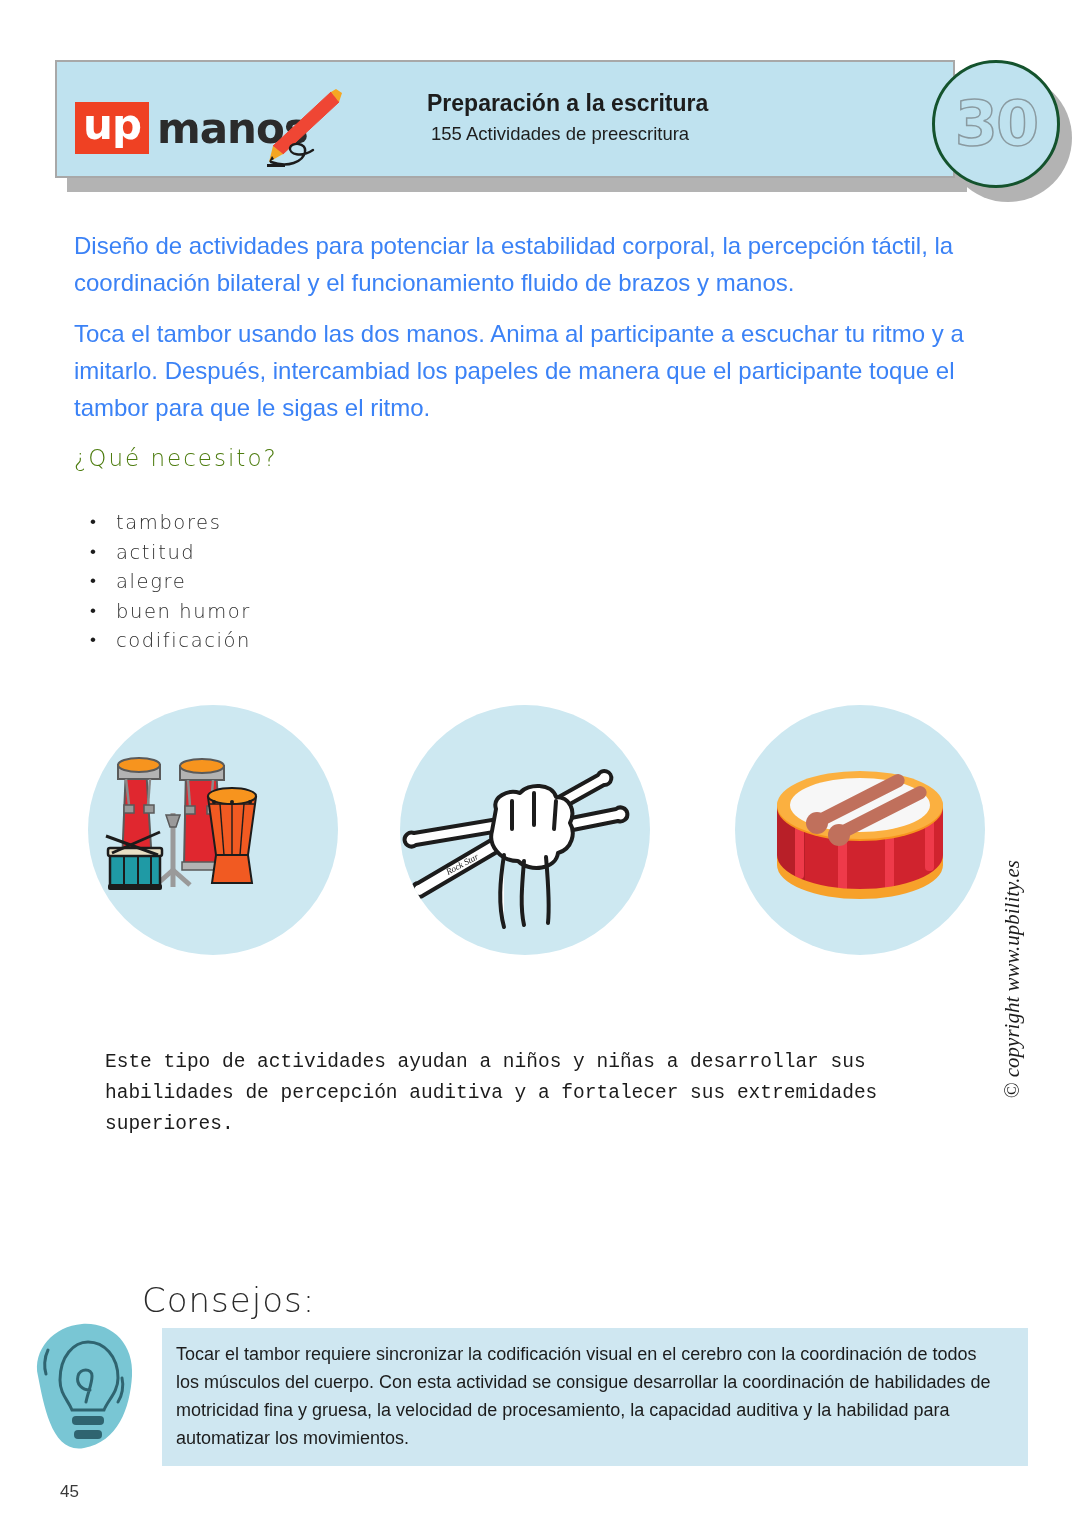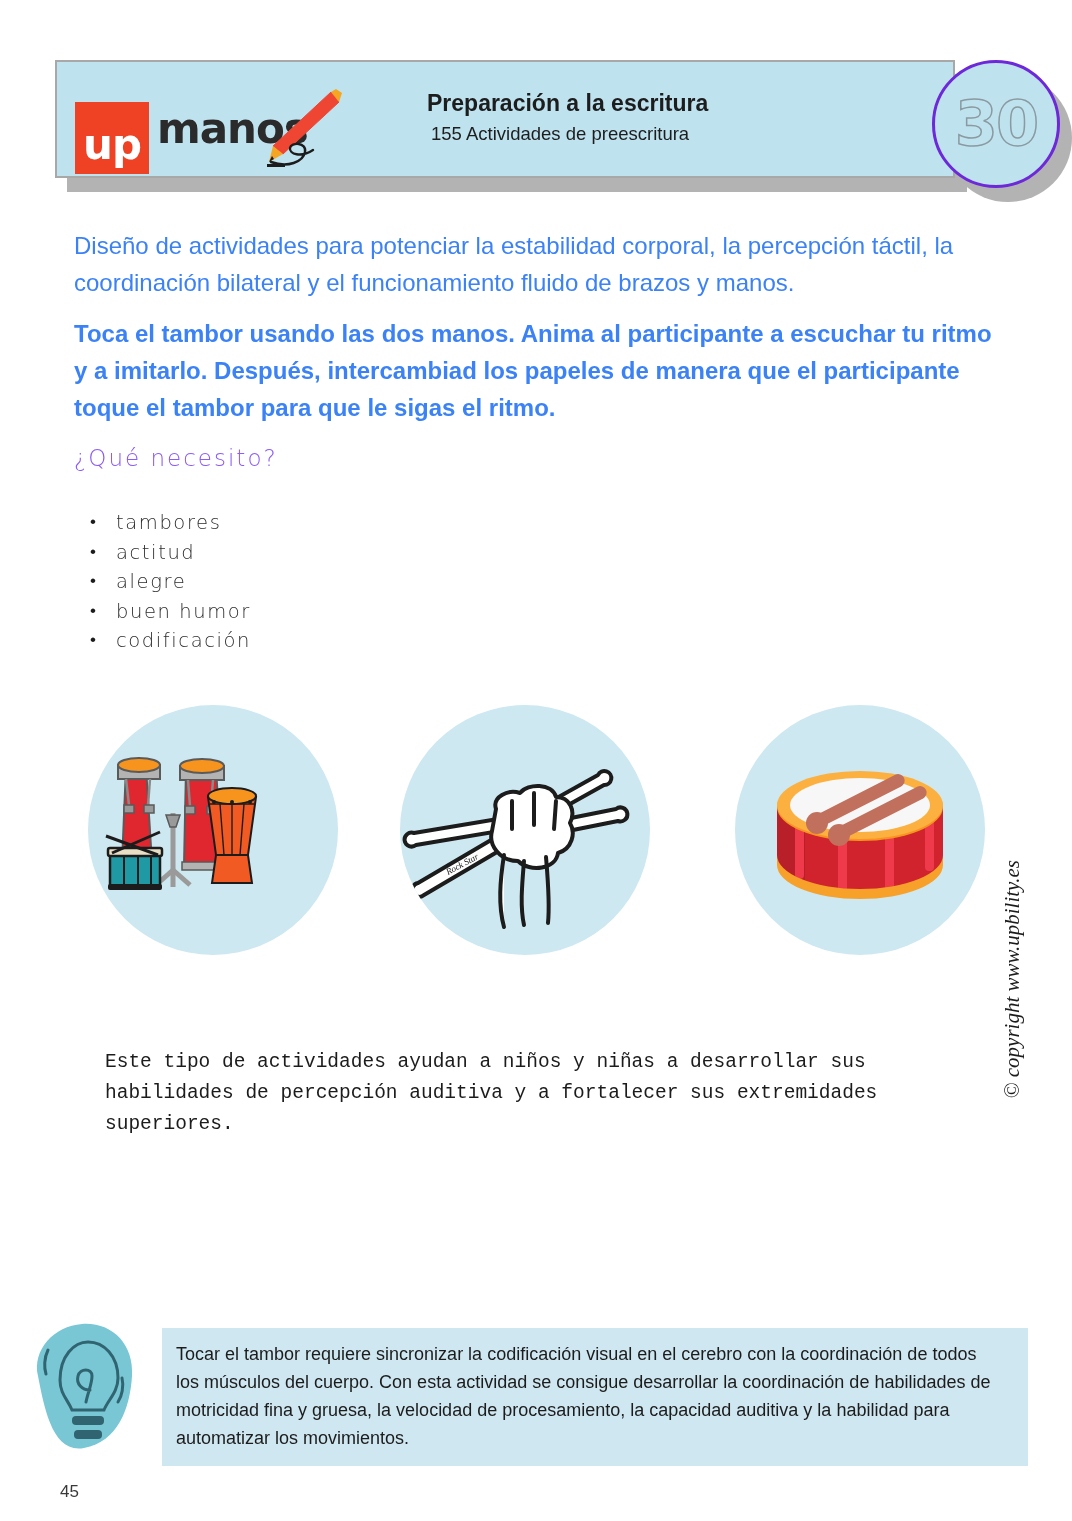--- a/index.html
+++ b/index.html
@@ -51,21 +51,21 @@
     background: #b3b3b3;
   }
   #header-badge {
     position: absolute;
     left: 877px;
     top: 0px;
     width: 128px;
     height: 128px;
     border-radius: 50%;
     background: #bfe2ef;
-    border: 3px solid #6d28d9;
+    border: 3px solid #14532d;
     box-sizing: border-box;
     display: flex;
     align-items: center;
     justify-content: center;
   }
   #header-badge-number {
     font-family: "DejaVu Sans", sans-serif;
     font-size: 62px;
     font-weight: bold;
     color: transparent;
@@ -85,21 +85,21 @@
   #logo-up {
     position: absolute;
     left: 0;
     top: 14px;
     background: #ef4123;
     color: #ffffff;
     font-family: "DejaVu Sans", sans-serif;
     font-weight: bold;
     font-size: 42px;
     line-height: 46px;
-    padding: 20px 8px 6px 8px;
+    padding: 0 8px 6px 8px;
     letter-spacing: -1px;
   }
   #logo-bility {
     position: absolute;
     left: 82px;
     top: 14px;
     color: #2b2b2b;
     font-family: "DejaVu Sans", sans-serif;
     font-weight: bold;
     font-size: 42px;
@@ -134,31 +134,31 @@
 
   
   .body-para {
     position: absolute;
     font-family: "Liberation Sans", sans-serif;
     font-size: 24px;
     line-height: 37px;
     color: #3b82f6;
   }
   #intro-para { left: 74px; top: 227px; width: 900px; }
-  #task-para  { left: 74px; top: 315px; width: 920px; font-weight: bold; }
+  #task-para  { left: 74px; top: 315px; width: 920px; }
 
   
   #needs-heading {
     position: absolute;
     left: 74px;
     top: 445px;
     font-family: "DejaVu Sans", sans-serif;
     font-size: 23px;
     letter-spacing: 2px;
-    color: #8b5cf6;
+    color: #4d7c0f;
     font-weight: 300;
   }
   #needs-list {
     position: absolute;
     left: 74px;
     top: 500px;
     margin: 8px;
     padding-left: 34px;
     list-style: none;
   }
@@ -446,19 +446,20 @@
         <path d="M34,60 C34,36 48,22 62,22 C78,22 92,36 92,58 C92,72 82,80 78,90 L46,90 C42,80 34,74 34,60 Z"></path>
         <path d="M22,30 C18,38 18,48 20,54"></path>
         <path d="M96,58 C98,66 96,76 92,82"></path>
         <path d="M64,70 C56,70 50,64 52,56 C54,48 66,48 66,56 C66,64 62,72 60,82"></path>
       </g>
       <rect x="46" y="96" width="32" height="9" rx="4" fill="#2f6470"></rect>
       <rect x="48" y="110" width="28" height="9" rx="4" fill="#2f6470"></rect>
     </svg>
   </div>
 
+  <div id="tips-heading">Consejos:</div>
 
   <div id="tips-box">
     <p id="tips-text">Tocar el tambor requiere sincronizar la codificación visual en el cerebro con la coordinación de todos los músculos del cuerpo. Con esta actividad se consigue desarrollar la coordinación de habilidades de motricidad fina y gruesa, la velocidad de procesamiento, la capacidad auditiva y la habilidad para automatizar los movimientos.</p>
   </div>
 </div>
 
 <div id="page-number">45</div>
 
 </body></html>

